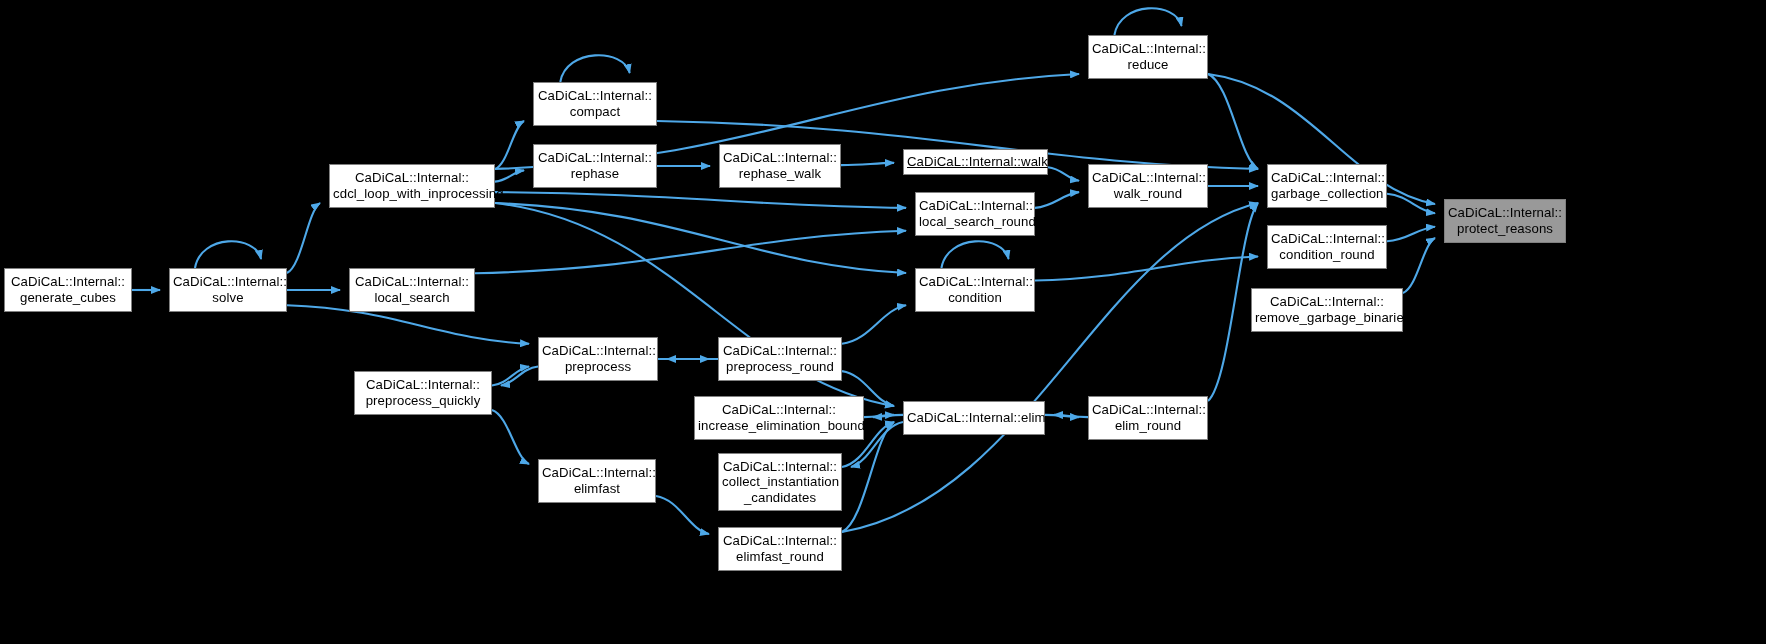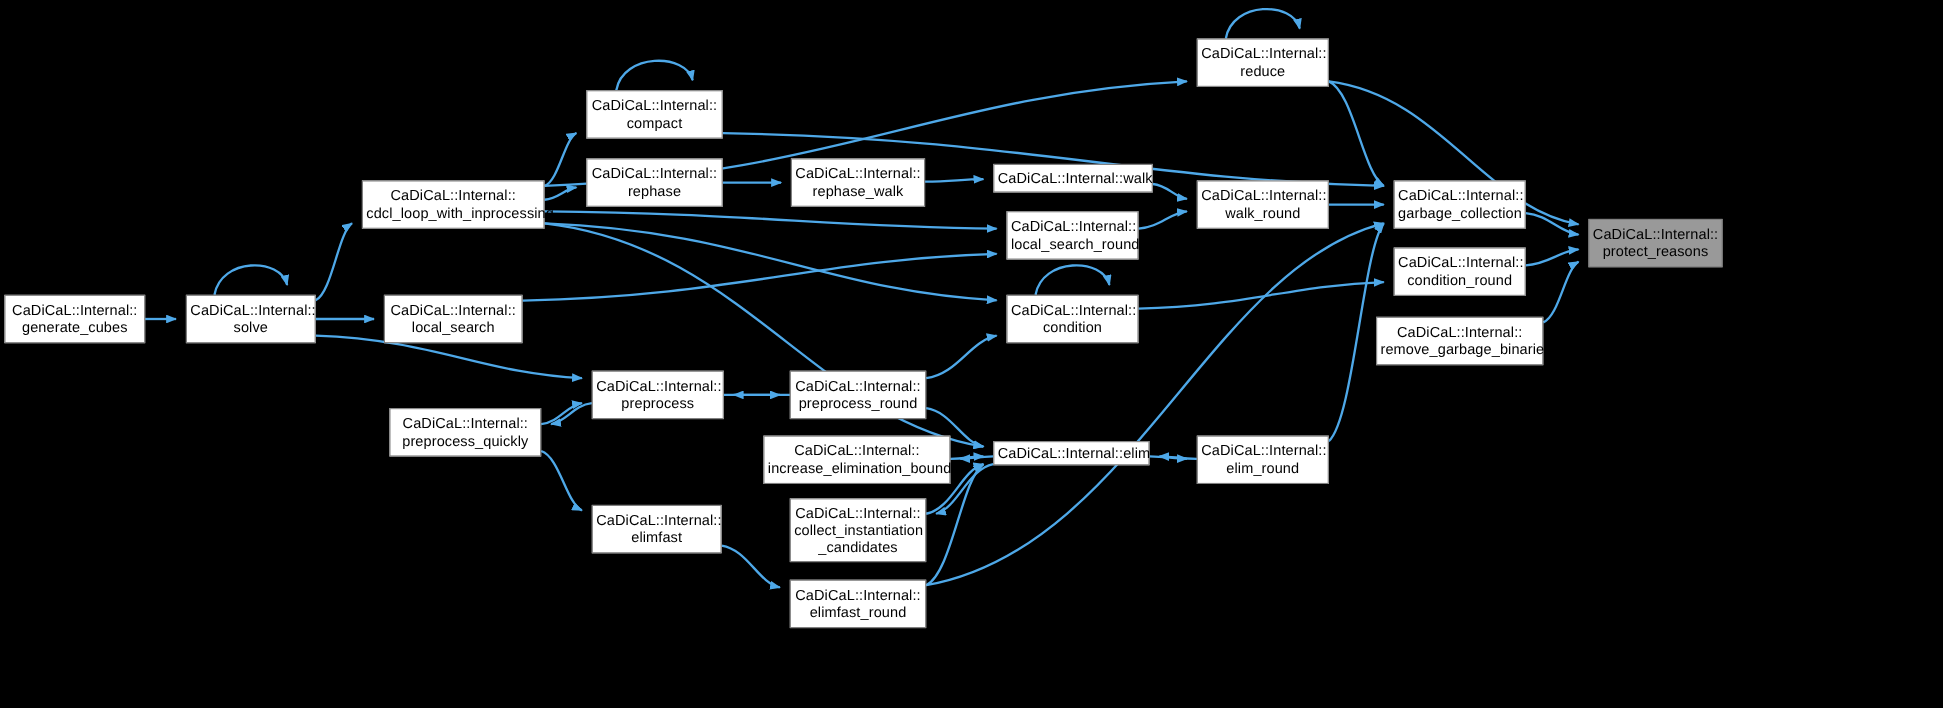--- a/index.html
+++ b/index.html
@@ -131,26 +131,26 @@
 rephase_walk</span></div>
       <div class="node" style="left: 718px; top: 337px; width: 124px; height: 44px;"><span class="node-label">CaDiCaL::Internal::
 preprocess_round</span></div>
       <div class="node" style="left: 694px; top: 396px; width: 170px; height: 44px;"><span class="node-label">CaDiCaL::Internal::
 increase_elimination_bound</span></div>
       <div class="node" style="left: 718px; top: 453px; width: 124px; height: 58px;"><span class="node-label">CaDiCaL::Internal::
 collect_instantiation
 _candidates</span></div>
       <div class="node" style="left: 718px; top: 527px; width: 124px; height: 44px;"><span class="node-label">CaDiCaL::Internal::
 elimfast_round</span></div>
-      <div class="node" style="left: 903px; top: 149px; width: 145px; height: 26px;"><span class="node-label">CaDiCaL::Internal::walk</span></div>
+      <div class="node" style="left: 903px; top: 149px; width: 145px; height: 26px; text-decoration: underline;"><span class="node-label">CaDiCaL::Internal::walk</span></div>
       <div class="node" style="left: 915px; top: 192px; width: 120px; height: 44px;"><span class="node-label">CaDiCaL::Internal::
 local_search_round</span></div>
       <div class="node" style="left: 915px; top: 268px; width: 120px; height: 44px;"><span class="node-label">CaDiCaL::Internal::
 condition</span></div>
-      <div class="node" style="left: 903px; top: 401px; width: 142px; height: 22px;"><span class="node-label">CaDiCaL::Internal::elim</span></div>
+      <div class="node" style="left: 903px; top: 401px; width: 142px; height: 34px;"><span class="node-label">CaDiCaL::Internal::elim</span></div>
       <div class="node" style="left: 1088px; top: 164px; width: 120px; height: 44px;"><span class="node-label">CaDiCaL::Internal::
 walk_round</span></div>
       <div class="node" style="left: 1088px; top: 35px; width: 120px; height: 44px;"><span class="node-label">CaDiCaL::Internal::
 reduce</span></div>
       <div class="node" style="left: 1088px; top: 396px; width: 120px; height: 44px;"><span class="node-label">CaDiCaL::Internal::
 elim_round</span></div>
       <div class="node" style="left: 1267px; top: 164px; width: 120px; height: 44px;"><span class="node-label">CaDiCaL::Internal::
 garbage_collection</span></div>
       <div class="node" style="left: 1267px; top: 225px; width: 120px; height: 44px;"><span class="node-label">CaDiCaL::Internal::
 condition_round</span></div>

